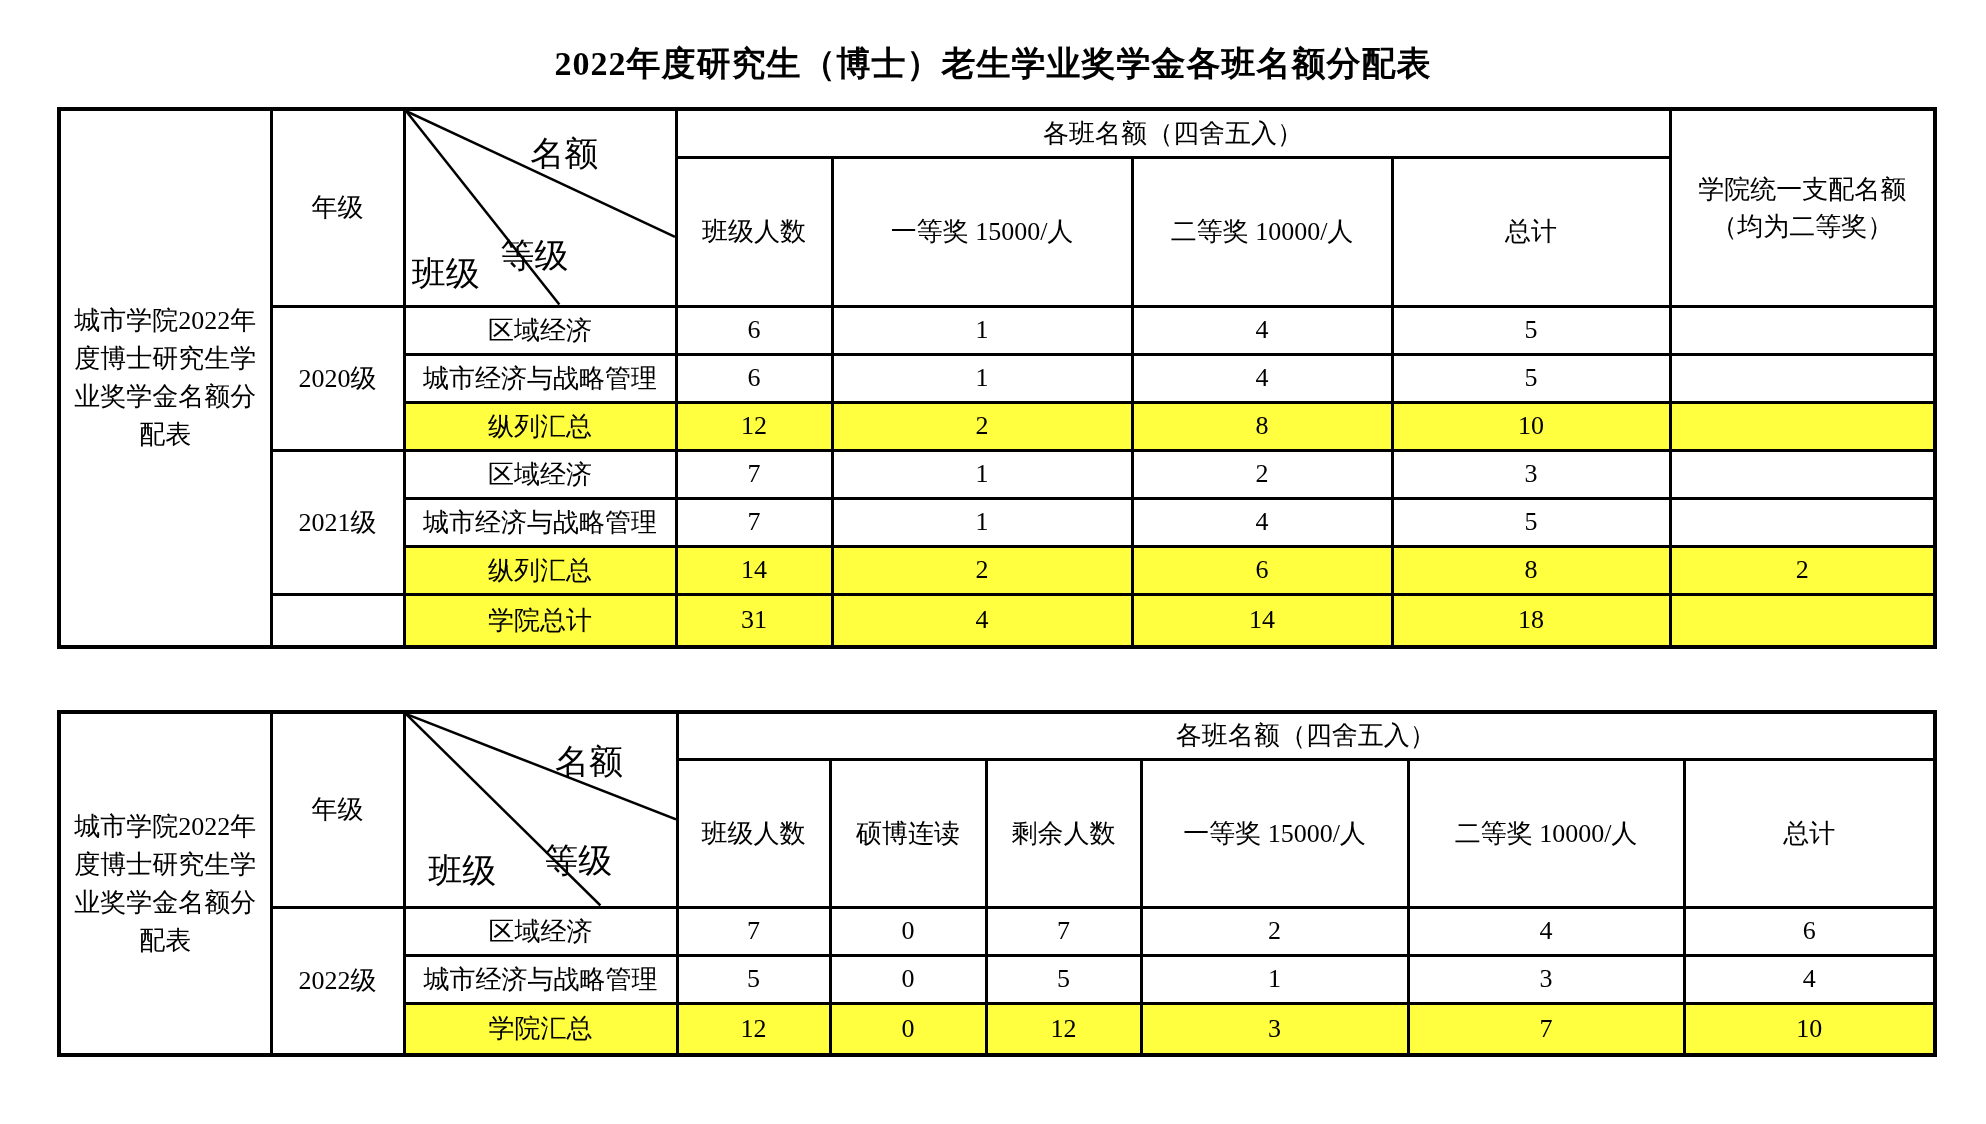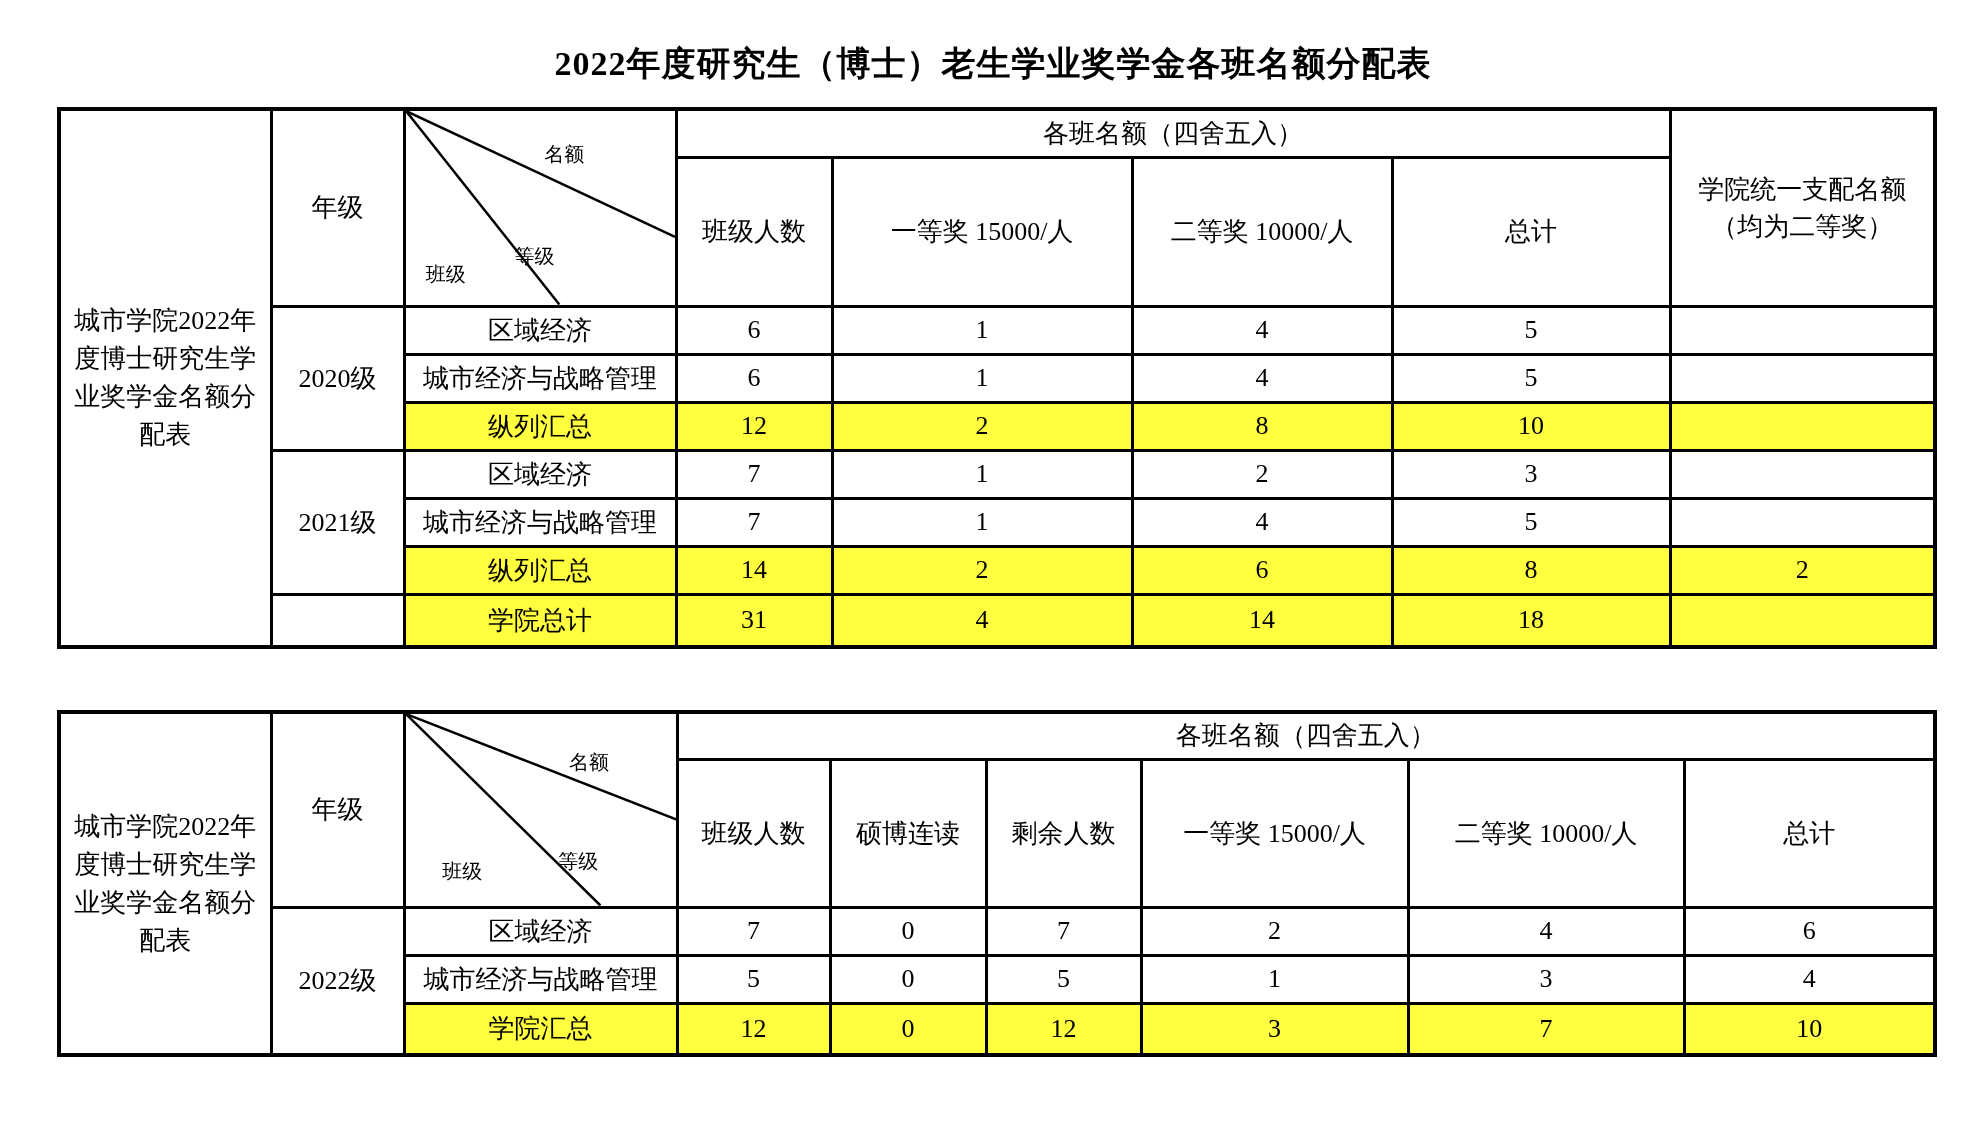--- a/index.html
+++ b/index.html
@@ -34,21 +34,21 @@
     padding:0;
     overflow:hidden;
   }
   td.hl{background:#ffff40;}
   .sidew{width:186px;margin:0 auto;line-height:38px;}
   .resw{width:215px;margin:16px auto;line-height:37px;text-align:center;}
   td.diag{position:relative;padding:0;}
   td.diag svg{position:absolute;left:0;top:0;width:100%;height:100%;display:block;}
   td.diag .dl{
     position:absolute;transform:translate(-50%,-50%);
-    white-space:nowrap;font-size:20px;
+    white-space:nowrap;font-size:34px;
   }
 </style>
 </head>
 <body>
 
 <div id="canvas">
 
   <div id="title1" class="doc-title">2022年度研究生（博士）老生学业奖学金各班名额分配表</div>
 
   <table id="table1" class="grid">

